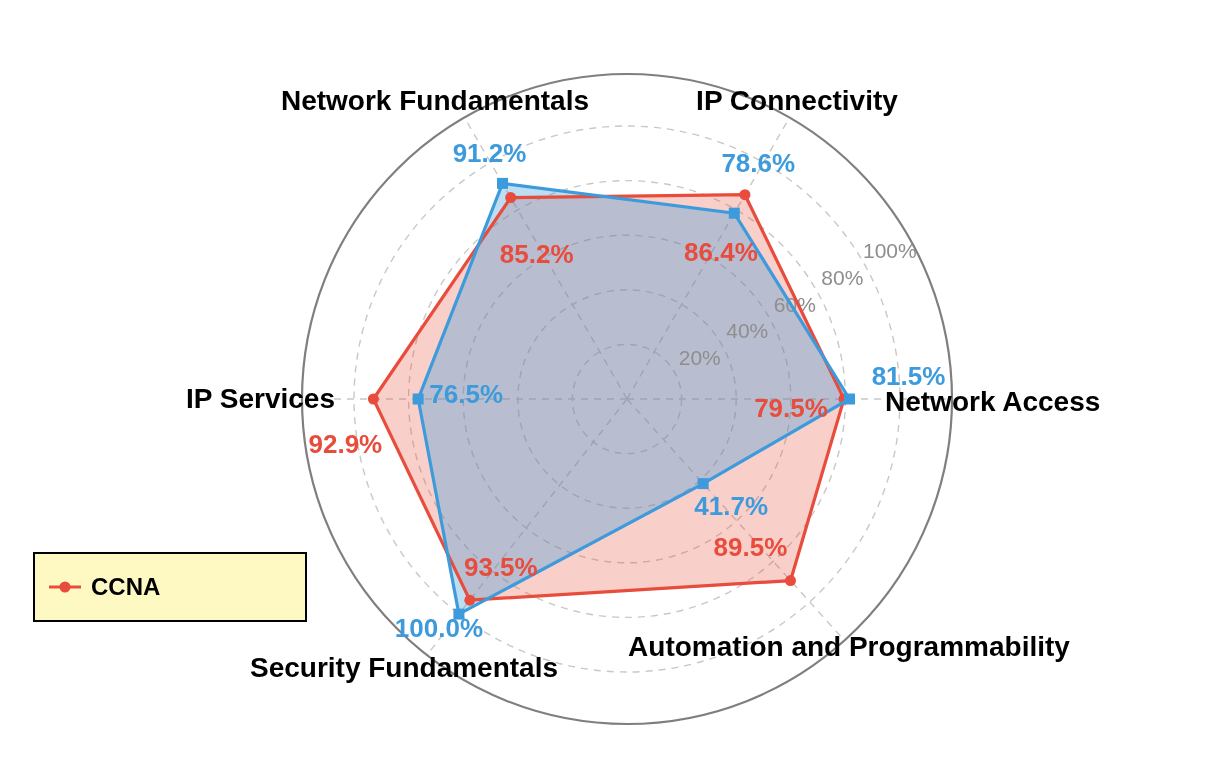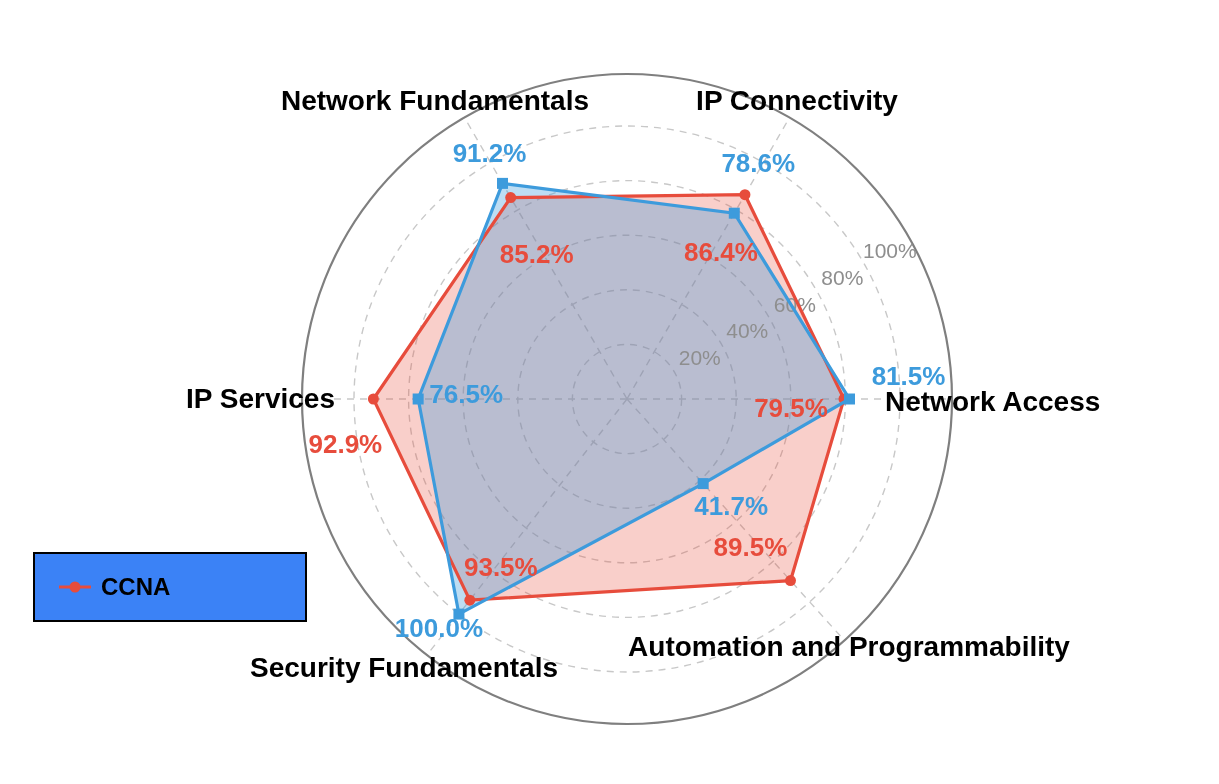--- a/index.html
+++ b/index.html
@@ -23,26 +23,26 @@
     top: 0;
   }
   .legend {
     position: absolute;
     left: 33px;
     top: 552px;
     width: 274px;
     height: 70px;
     box-sizing: border-box;
     border: 2.5px solid #000000;
-    background: #3b82f6;
+    background: #fef9c3;
     display: flex;
     flex-direction: column;
     justify-content: center;
     gap: 3px;
-    padding: 4px 6px 4px 22px;
+    padding: 4px 6px 4px 12px;
     z-index: 5;
   }
   .legend-item {
     display: flex;
     align-items: center;
     gap: 8px;
     height: 28px;
   }
   .legend-item .marker-svg {
     flex: 0 0 auto;

